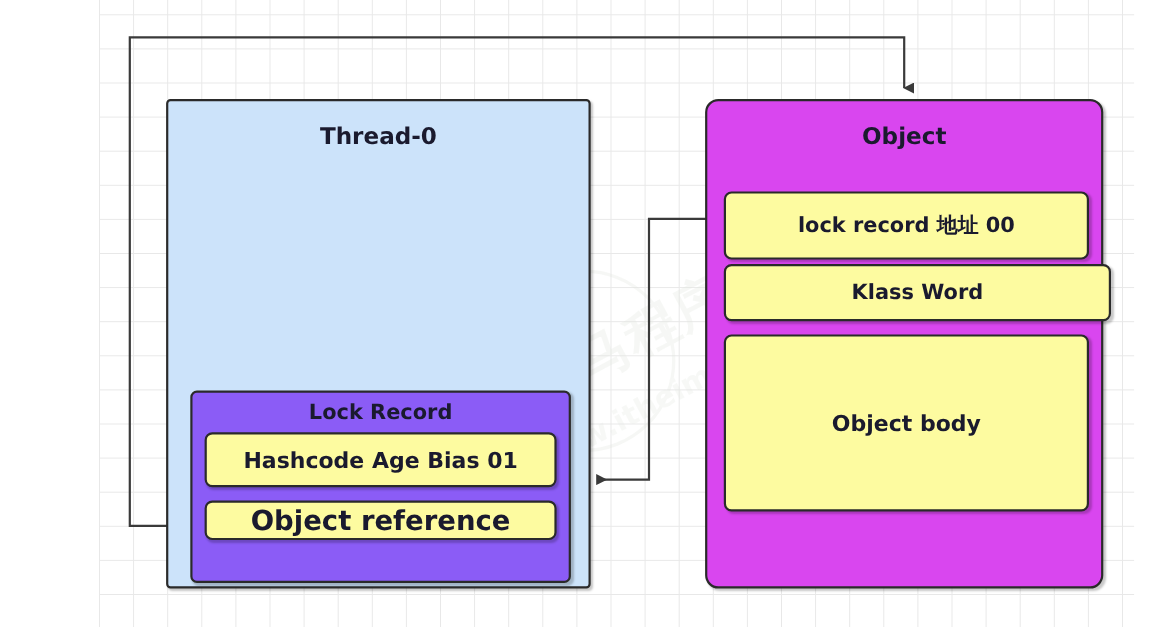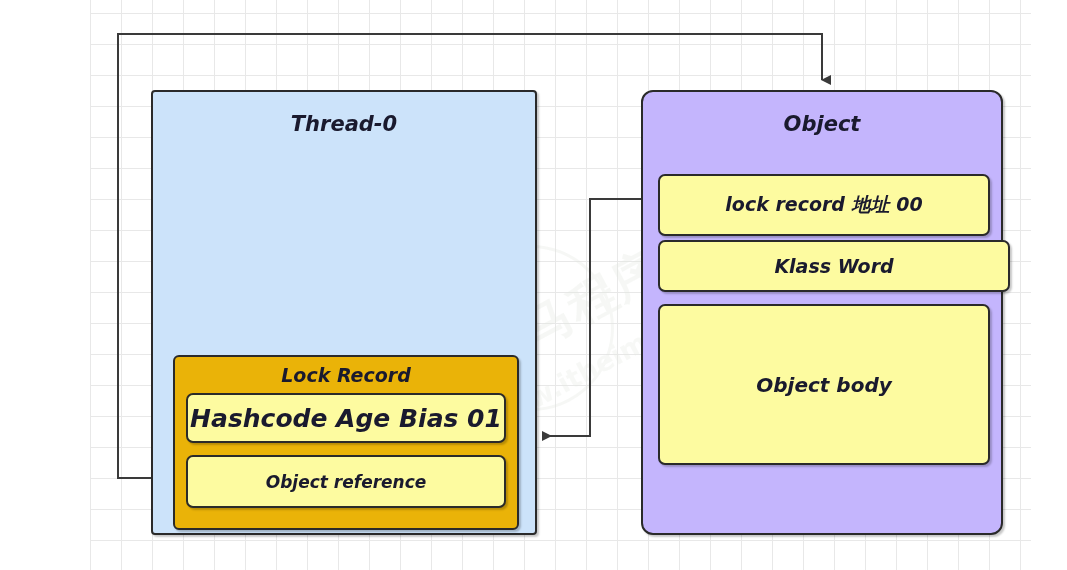--- a/index.html
+++ b/index.html
@@ -76,21 +76,20 @@
     left: 0; top: 0;
     width: 1067px;
     height: 570px;
   }
   
   .node {
     position: absolute;
     box-sizing: border-box;
     border: 2px solid #2a2a2a;
     box-shadow: 2px 2px 2px rgba(0,0,0,0.22);
-    font-style: italic;
   }
   .node-title {
     position: absolute;
     left: 0;
     width: 100%;
     text-align: center;
     font-weight: bold;
     color: #1a1a2e;
   }
   #thread-box {
@@ -99,53 +98,53 @@
     background: #cce3fa;
     border-radius: 4px;
   }
   #thread-box .node-title {
     top: 20px;
     font-size: 21px;
   }
   #object-box {
     left: 641px; top: 90px;
     width: 362px; height: 445px;
-    background: #c4b5fd;
+    background: #d946ef;
     border-radius: 12px;
   }
   #object-box .node-title {
     top: 20px;
     font-size: 21px;
   }
   #lock-record-box {
     left: 171px; top: 353px;
     width: 346px; height: 175px;
-    background: #eab308;
+    background: #8b5cf6;
     border-radius: 6px;
   }
   #lock-record-box .node-title {
     top: 7px;
     font-size: 19px;
   }
   .slot {
     position: absolute;
     box-sizing: border-box;
     border: 2px solid #2a2a2a;
     background: #fdfba0;
     border-radius: 7px;
     box-shadow: 2px 2px 2px rgba(0,0,0,0.22);
     display: flex;
     align-items: center;
     justify-content: center;
     font-weight: bold;
     color: #1a1a2e;
   }
   
-  #lr-slot-0 { left: 11px; top: 36px;  width: 320px; height: 50px; font-size: 25px; }
-  #lr-slot-1 { left: 11px; top: 98px;  width: 320px; height: 53px; font-size: 17px; }
+  #lr-slot-0 { left: 11px; top: 36px;  width: 320px; height: 50px; font-size: 20px; }
+  #lr-slot-1 { left: 11px; top: 98px;  width: 320px; height: 36px; font-size: 25px; }
   
   #obj-slot-0 { left: 15px; top: 82px;  width: 332px; height: 62px; font-size: 19px; }
   #obj-slot-1 { left: 15px; top: 148px; width: 352px; height: 52px; font-size: 19px; }
   #obj-slot-2 { left: 15px; top: 212px; width: 332px; height: 161px; font-size: 20px; }
 </style>
 </head>
 <body>
 
 <div id="canvas">
 

